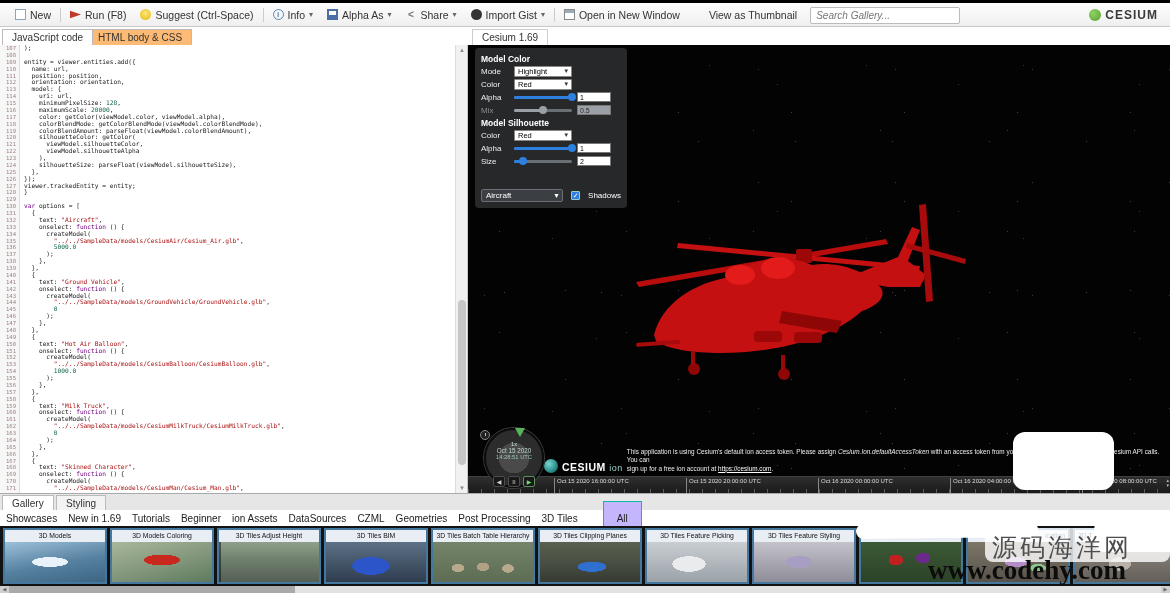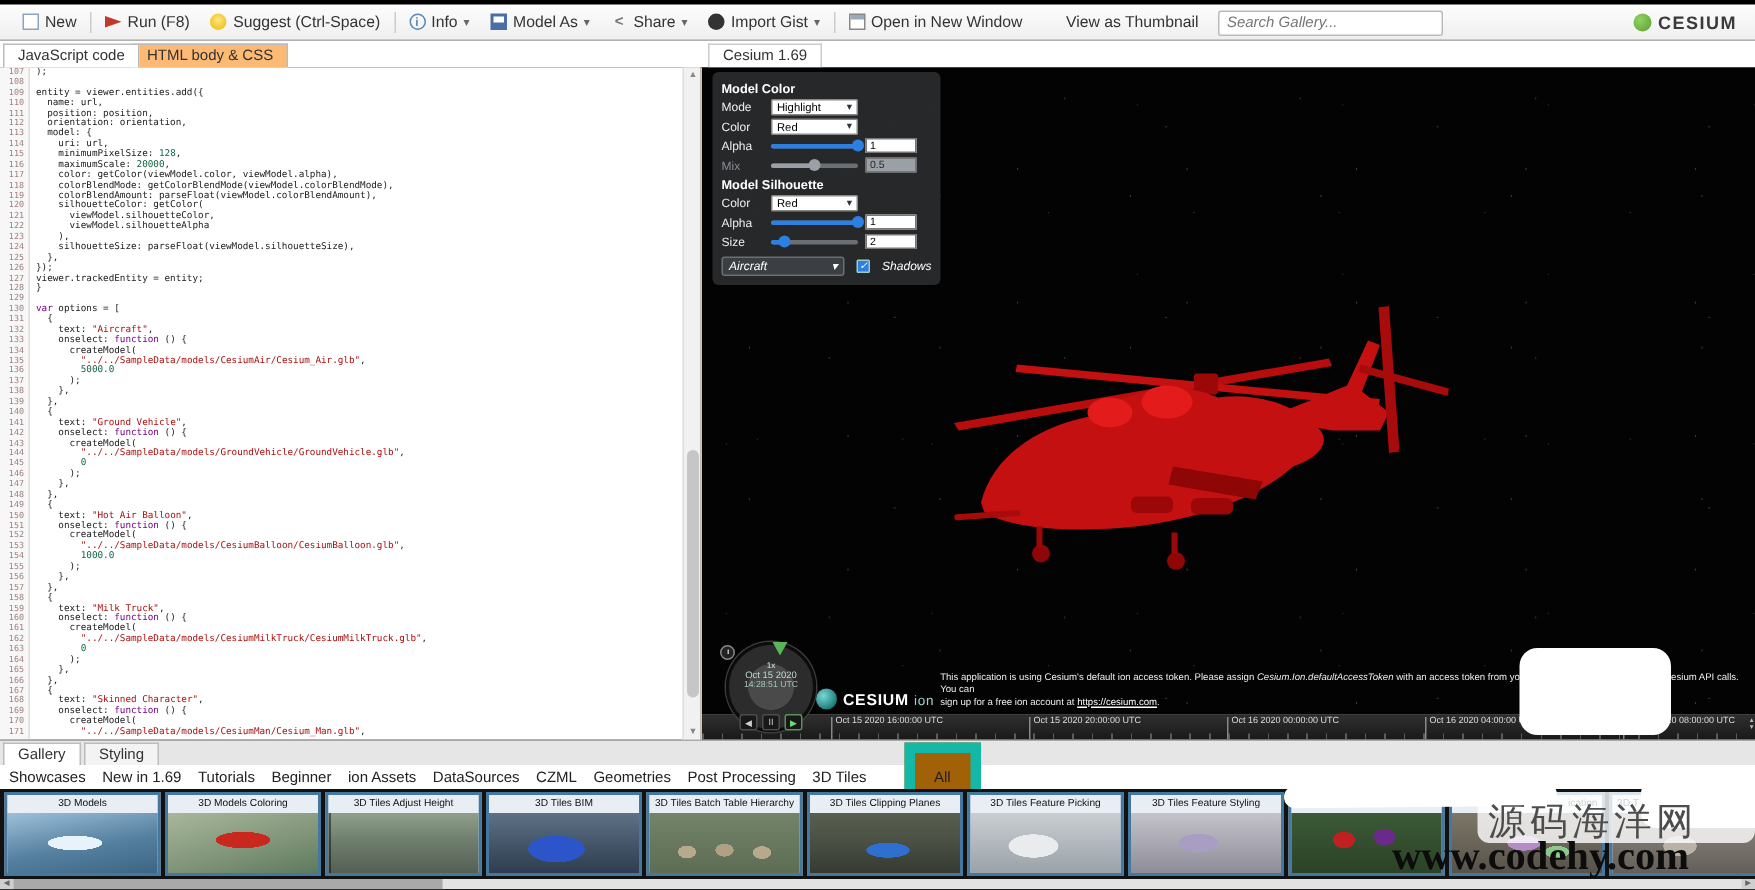--- a/index.html
+++ b/index.html
@@ -76,21 +76,21 @@
     border:1px solid #888; border-radius:1px; display:flex; justify-content:space-between;
     align-items:center; padding:0 3px; }
   .mp-select .car { font-size:7px; color:#333; }
   .mp-slider { width:58px; height:3px; background:#6a6f74; border-radius:2px; position:relative; margin-right:5px; }
   .mp-fill { position:absolute; left:0; top:0; height:3px; background:#2d7fe0; border-radius:2px; }
   .mp-thumbk { position:absolute; top:-2.5px; width:8px; height:8px; border-radius:50%; background:#2d7fe0; }
   .disabled .mp-fill { background:#9aa0a6; } .disabled .mp-thumbk { background:#9aa0a6; }
   .mp-input { width:34px; height:10px; background:#fff; border:1px solid #777; font-size:7px;
     color:#000; padding:0 2px; line-height:10px; }
   .mp-input.disabled { background:#9aa0a6; color:#2a2a2a; }
-  .mp-bottom { display:flex; align-items:center; gap:8px; margin-top:4px;font-style:italic; }
+  .mp-bottom { display:flex; align-items:center; gap:8px; margin-top:22px; }
   .mp-model-select { width:86px; height:13px; background:#3b3f43; color:#fff; border:1px solid #6a6f74;
     font-size:8px; display:flex; justify-content:space-between; align-items:center; padding:0 4px; border-radius:2px; }
   .mp-check { width:9px; height:9px; background:#2d7fe0; border:1px solid #9cc; color:#fff;
     font-size:7px; line-height:8px; text-align:center; border-radius:1px; }
   .mp-shadow-label { font-size:8px; color:#fff; }
 
   
   .vtoolbar { position:absolute; right:6px; top:4px; display:flex; gap:3px; z-index:5; }
   .vt-btn { width:17px; height:17px; background:rgba(48,51,54,0.85); border:1px solid rgba(80,80,80,0.7);
     border-radius:3px; color:#e6e6e6; display:flex; align-items:center; justify-content:center; font-size:10px; }
@@ -164,21 +164,21 @@
   
   .btabs { position:absolute; left:0; top:493px; width:1170px; height:17px; background:#e6e6e6;
     border-top:1px solid #aaa; }
   .b-tab { position:absolute; top:1px; height:16px; font-size:10px; color:#333; padding:2px 9px;
     border:1px solid #bbb; border-bottom:none; background:#ececec; }
   .b-tab.active { background:#fff; }
   .tab-gallery { left:2px; } .tab-console { left:56px; background:#f3f3f3; }
   .filters { position:absolute; left:0; top:510px; width:1170px; height:16px; background:#fff;
     display:flex; align-items:center; gap:11px; padding-left:6px; font-size:10px; color:#222; }
   .filter-item { white-space:nowrap; }
-  .filter-item.active { background:#a16207; border:7px solid #14b8a6; padding:11px 13px; margin-left:14px; }
+  .filter-item.active { background:#c4b5fd; border:1px solid #14b8a6; padding:11px 13px; margin-left:14px; }
 
   .gallery { position:absolute; left:0; top:526px; width:1170px; height:60px; background:#121212;
     display:flex; gap:3px; padding:2px 0 2px 3px; overflow:hidden; }
   .gitem { width:104px; min-width:104px; height:56px; border:2px solid #44789f; background:#dfe7ee;
     display:flex; flex-direction:column; }
   .gtitle { height:12px; font-size:6.8px; line-height:12px; text-align:center; color:#111;
     background:#e9eef4; overflow:hidden; white-space:nowrap; }
   .gthumb { flex:1; }
   .t1 { background:radial-gradient(ellipse 30px 8px at 45% 50%, #e8f2fa 0 60%, transparent 61%), linear-gradient(170deg, #9cc0da 0%, #55809f 55%, #3c6583 100%); }
   .t2 { background:radial-gradient(ellipse 30px 9px at 50% 45%, #c8281e 0 60%, transparent 61%), linear-gradient(165deg, #a9b79b 0%, #7e9378 60%, #5d7a5e 100%); }
@@ -221,21 +221,21 @@
           <span>Suggest (Ctrl-Space)</span>
         </span>
         <span class="tb-sep"></span>
         <span class="tb-btn">
           <span class="tb-ic ic-info">i</span>
           <span>Info</span>
           <span class="tb-caret">▾</span>
         </span>
         <span class="tb-btn">
           <span class="tb-ic ic-save"></span>
-          <span>Model As</span>
+          <span>Alpha As</span>
           <span class="tb-caret">▾</span>
         </span>
         <span class="tb-btn">
           <span class="tb-ic ic-share">&lt;</span>
           <span>Share</span>
           <span class="tb-caret">▾</span>
         </span>
         <span class="tb-btn">
           <span class="tb-ic ic-gist"></span>
           <span>Import Gist</span>

